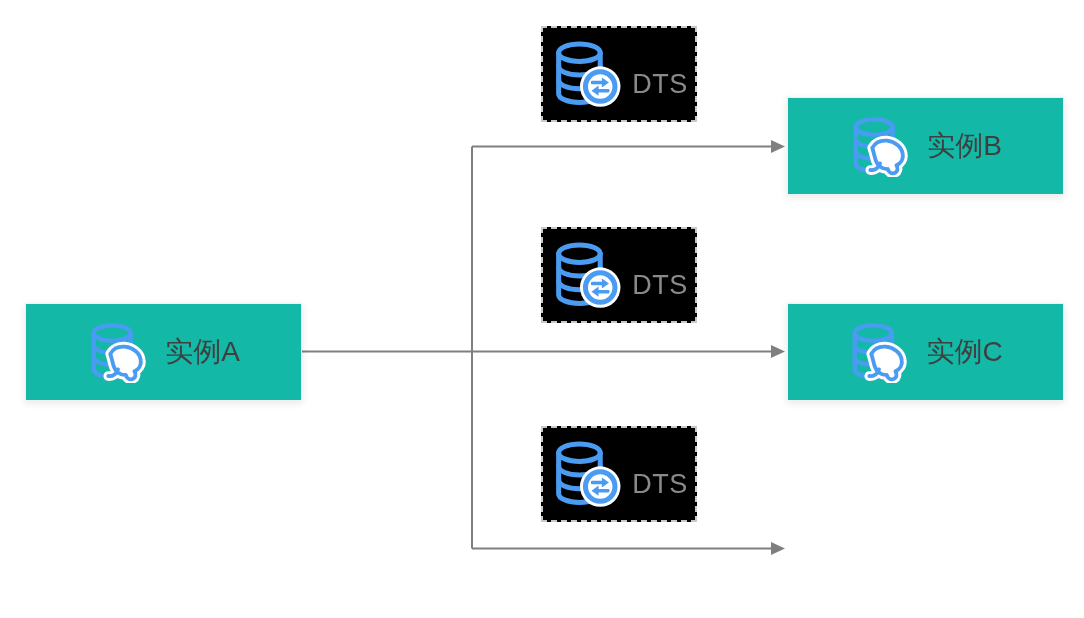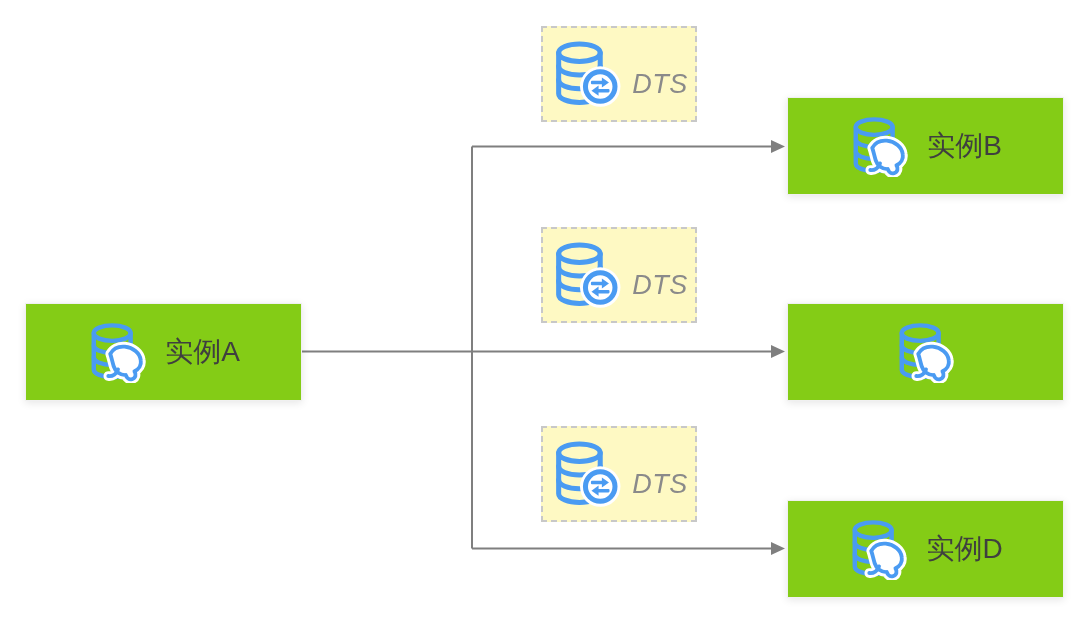--- a/index.html
+++ b/index.html
@@ -17,37 +17,36 @@
   .node {
     position: absolute;
     display: flex;
     align-items: center;
     justify-content: center;
     box-sizing: border-box;
   }
 
   .instance {
     width: 277px; height: 98px;
-    background: #84cc16;
+    background: #14b8a6;
     border: 1px solid #f0f0f0;
     box-shadow: 0 2px 8px rgba(0,0,0,0.10);
     gap: 16px;
   }
   .instance .label {
     font-size: 28px;
     color: #3f3f3f;
     white-space: nowrap;
   }
 
   .dts {
     width: 156px; height: 96px;
-    background: #fef9c3;
+    background: #000000;
     border: 2px dashed #c8c8c8;
     gap: 10px;
-    font-style: italic;
   }
   .dts .label {
     font-size: 27px;
     color: #8a8a8a;
     margin-top: 20px;
     letter-spacing: 0.5px;
   }
 
   #node-a { left: 25px;  top: 303px; justify-content: center; }
   #node-b { left: 787px; top: 97px;  }
@@ -148,21 +147,16 @@
   <div class="node instance" id="node-b">
     <svg class="icon-db">
         <use href="#icon-db"></use>
       </svg>
     <span class="label">实例B</span>
   </div>
   <div class="node instance" id="node-c">
     <svg class="icon-db">
         <use href="#icon-db"></use>
       </svg>
-  </div>
-  <div class="node instance" id="node-d">
-    <svg class="icon-db">
-        <use href="#icon-db"></use>
-      </svg>
-    <span class="label">实例D</span>
+    <span class="label">实例C</span>
   </div>
 
 </div>
 
 </body></html>

